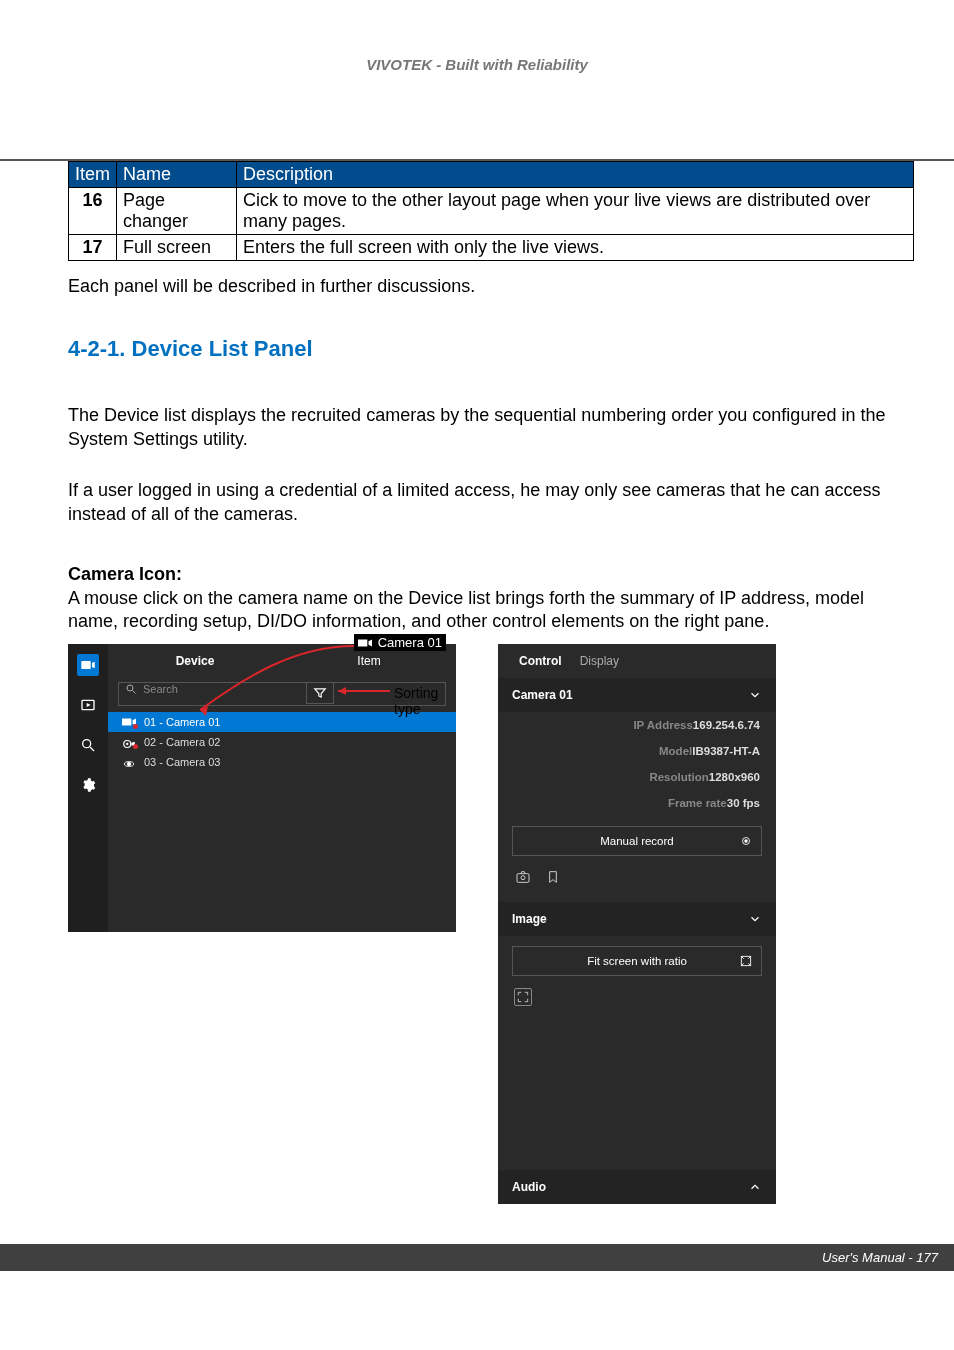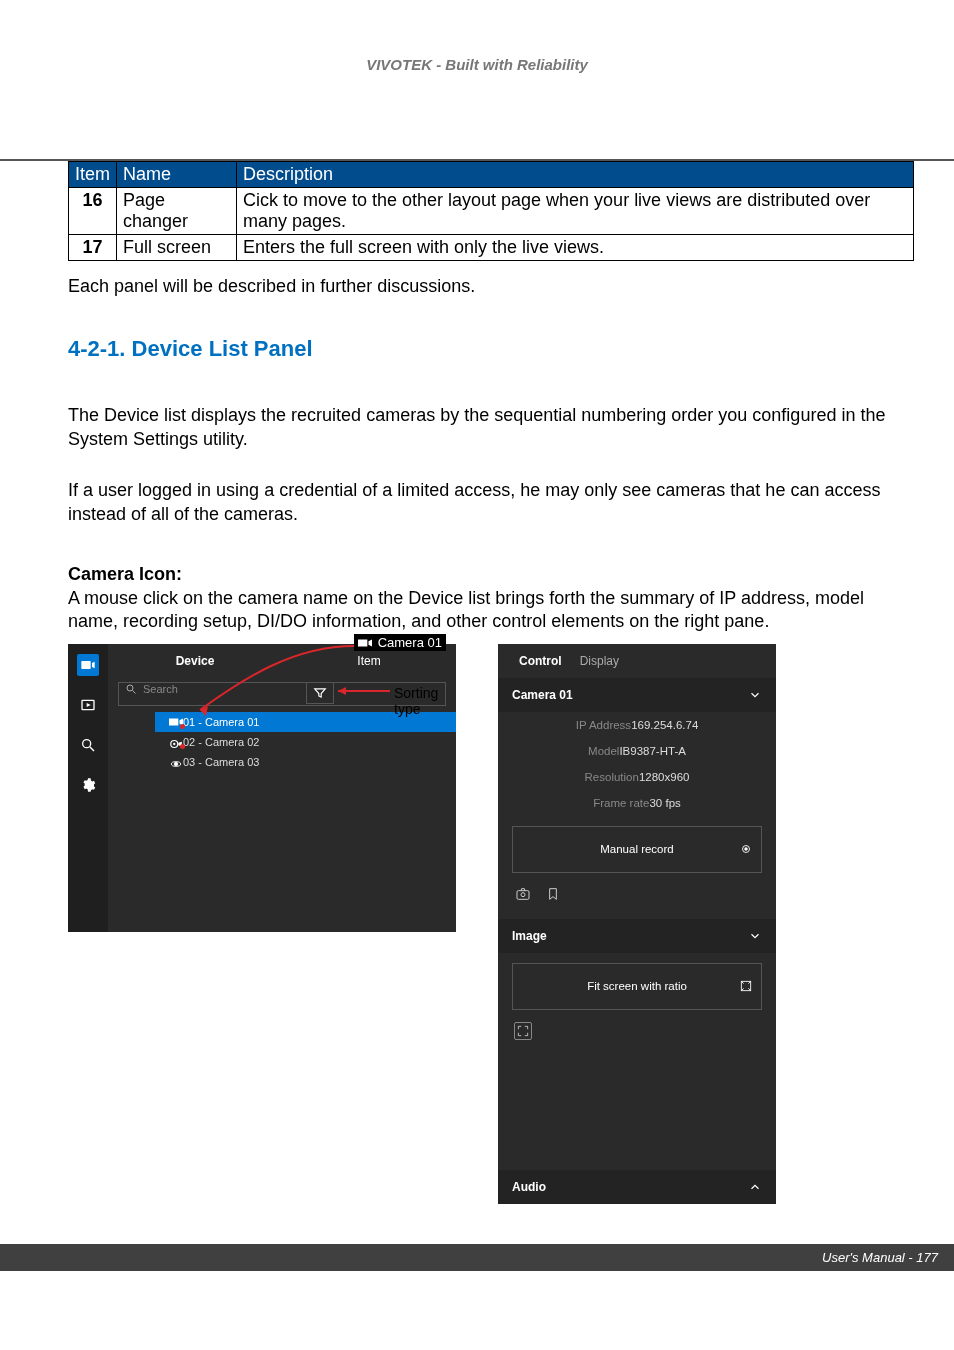--- a/index.html
+++ b/index.html
@@ -81,23 +81,23 @@
   .dev-search {
     margin: 4px 10px 6px 10px;
     height: 24px;
     border: 1px solid #555;
     display:flex; align-items:flex-start;
     padding: 0 6px; gap:6px;
     color:#888; font-size:11px;
     position: relative;
   }
   .dev-row {
-    display:flex; align-items:center; gap:0;
+    display:flex; align-items:center; gap:8px;
     padding: 4px 14px;
-    font-size: 11px; color:#ddd;margin-left:47px;
+    font-size: 11px; color:#ddd;
   }
   .dev-row.sel { background:#0078d4; color:#fff; }
   .cam-ico { width:14px; height:10px; position:relative; }
   .dot { position:absolute; bottom:-2px; right:-2px; width:5px; height:5px; border-radius:50%; }
 
   .filter-pop {
     position:absolute;
     left:238px; top:38px;
     width:130px;
     background:#2f2f2f;
@@ -140,26 +140,26 @@
   .ctabs { display:flex; gap:18px; padding:10px 14px 6px 14px; font-size:12px;margin-left:7px; }
   .ctab { color:#aaa; }
   .ctab.active { color:#fff; font-weight:bold; }
   .csect {
     background:#232323;
     margin: 4px 0 0 0;
     padding: 10px 14px;
     display:flex; justify-content:space-between; align-items:center;
     font-weight:bold; color:#fff; font-size:12px;
   }
-  .kv { display:flex; justify-content:center; padding:7px 16px; font-size:11.5px; }
+  .kv { display:flex; justify-content:flex-end; padding:7px 16px; font-size:11.5px;font-weight:bold; }
   .kv .k { color:#888; }
   .btnrow {
     margin: 10px 14px 6px 14px;
     border:1px solid #555;
-    height:47px;
+    height:30px;
     display:flex; align-items:center; justify-content:center;
     gap:10px; font-size:11.5px; color:#fff;
     position:relative;
   }
   .btnrow .ricon { position:absolute; right:8px; display:flex; align-items:center; }
   .iconrow { display:flex; gap:12px; padding: 6px 16px 12px 16px; }
   .smicon { width:18px; height:18px; display:flex; align-items:center; justify-content:center; color:#ccc; }
 
   .footer {
     margin-top: 40px;

